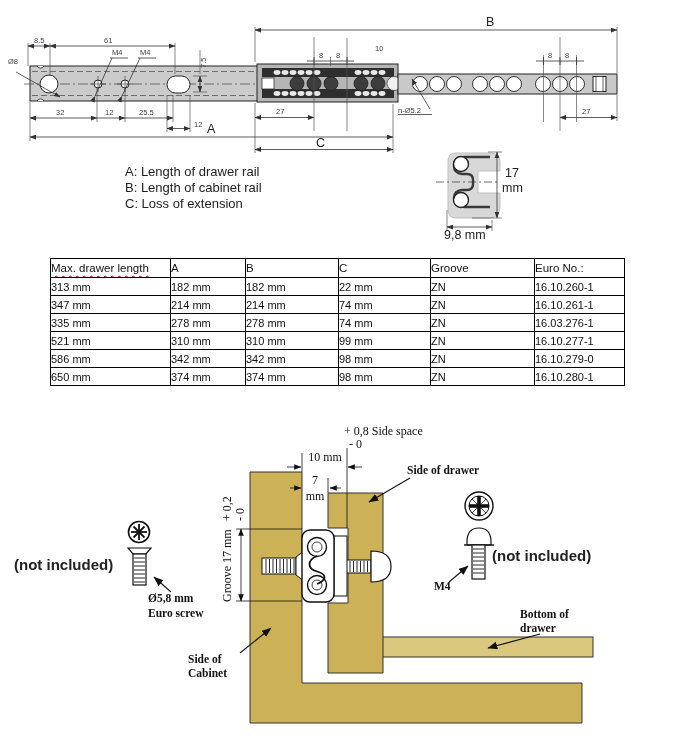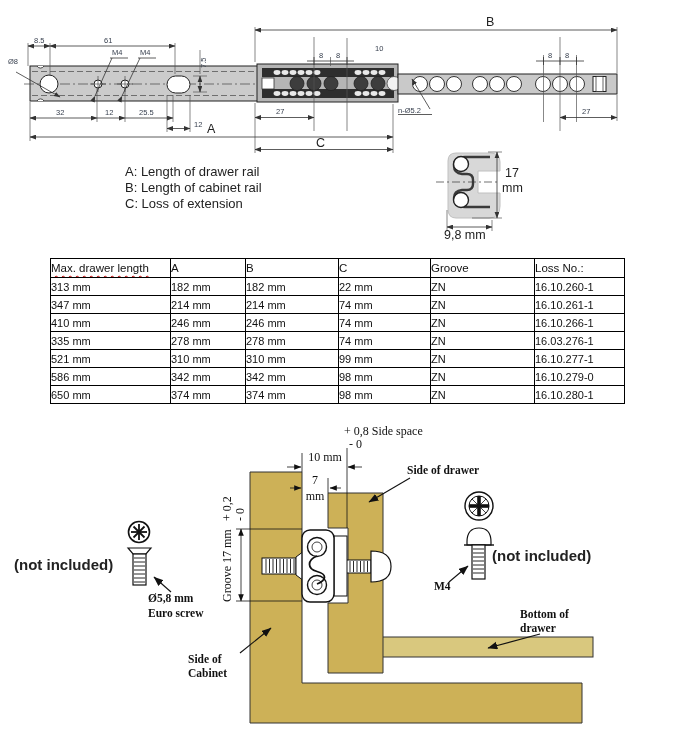--- a/index.html
+++ b/index.html
@@ -215,47 +215,39 @@
       <col style="width:104px">
       <col style="width:90px">
   </colgroup>
   <thead>
     <tr>
       <th><span class="wavy">Max. drawer length</span></th>
       <th>A</th>
       <th>B</th>
       <th>C</th>
       <th>Groove</th>
-      <th>Loss No.:</th>
+      <th>Euro No.:</th>
     </tr>
   </thead>
   <tbody>
       <tr>
         <td>313 mm</td>
         <td>182 mm</td>
         <td>182 mm</td>
         <td>22 mm</td>
         <td>ZN</td>
         <td>16.10.260-1</td>
       </tr>
       <tr>
         <td>347 mm</td>
         <td>214 mm</td>
         <td>214 mm</td>
         <td>74 mm</td>
         <td>ZN</td>
         <td>16.10.261-1</td>
-      </tr>
-      <tr>
-        <td>410 mm</td>
-        <td>246 mm</td>
-        <td>246 mm</td>
-        <td>74 mm</td>
-        <td>ZN</td>
-        <td>16.10.266-1</td>
       </tr>
       <tr>
         <td>335 mm</td>
         <td>278 mm</td>
         <td>278 mm</td>
         <td>74 mm</td>
         <td>ZN</td>
         <td>16.03.276-1</td>
       </tr>
       <tr>

